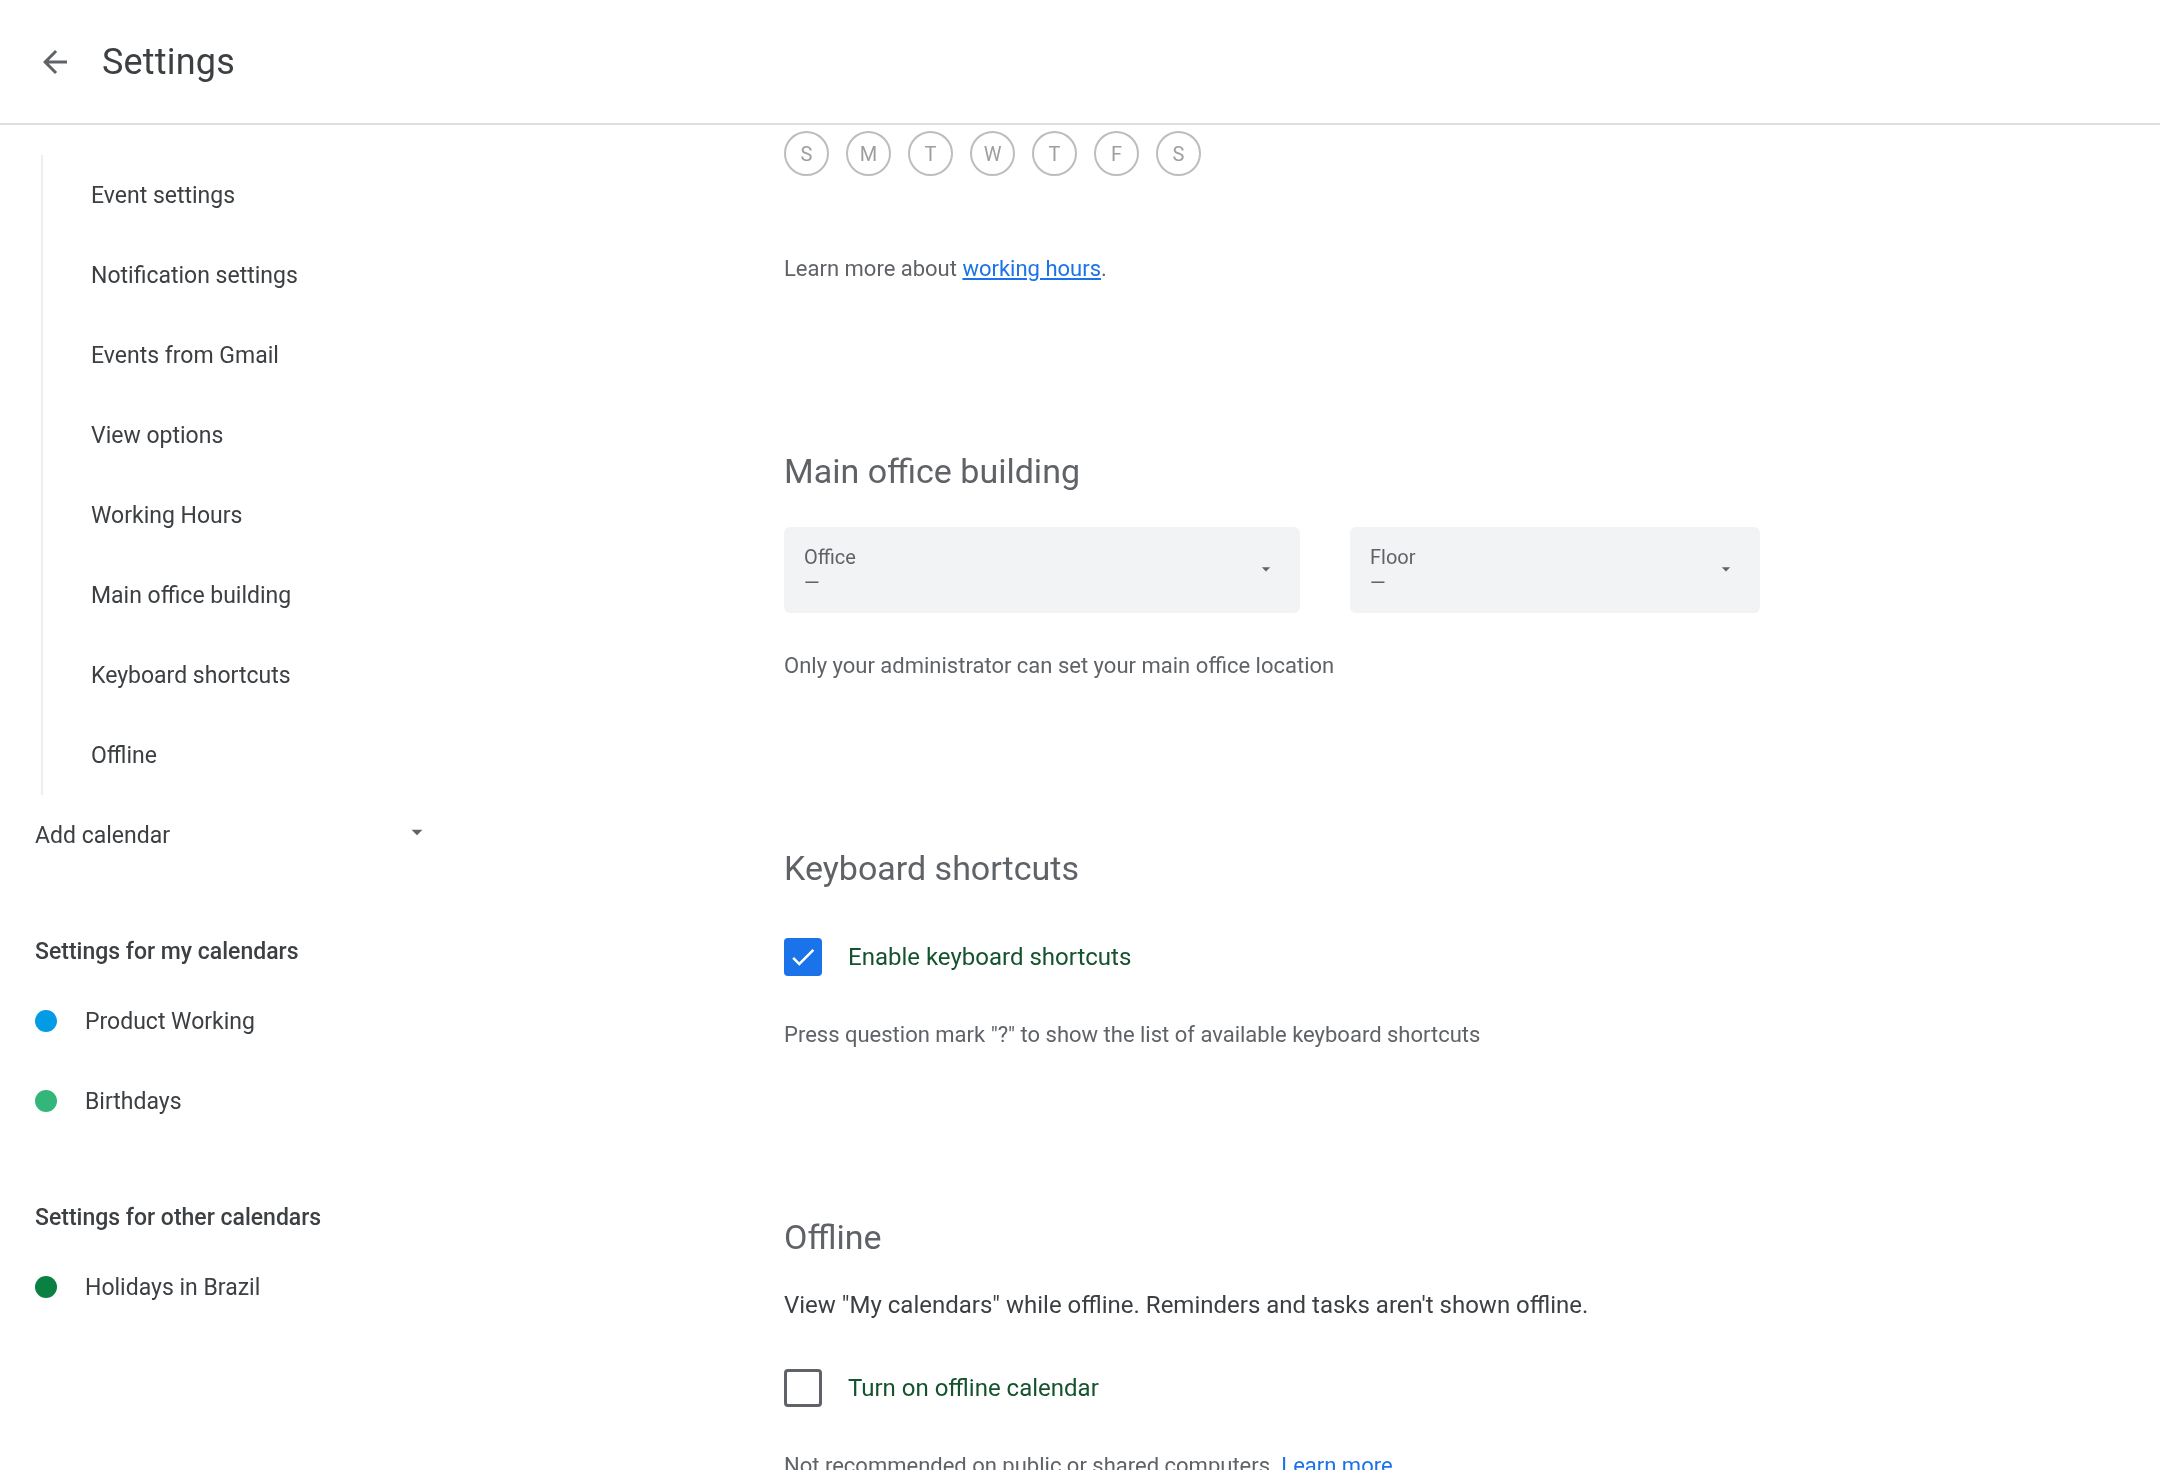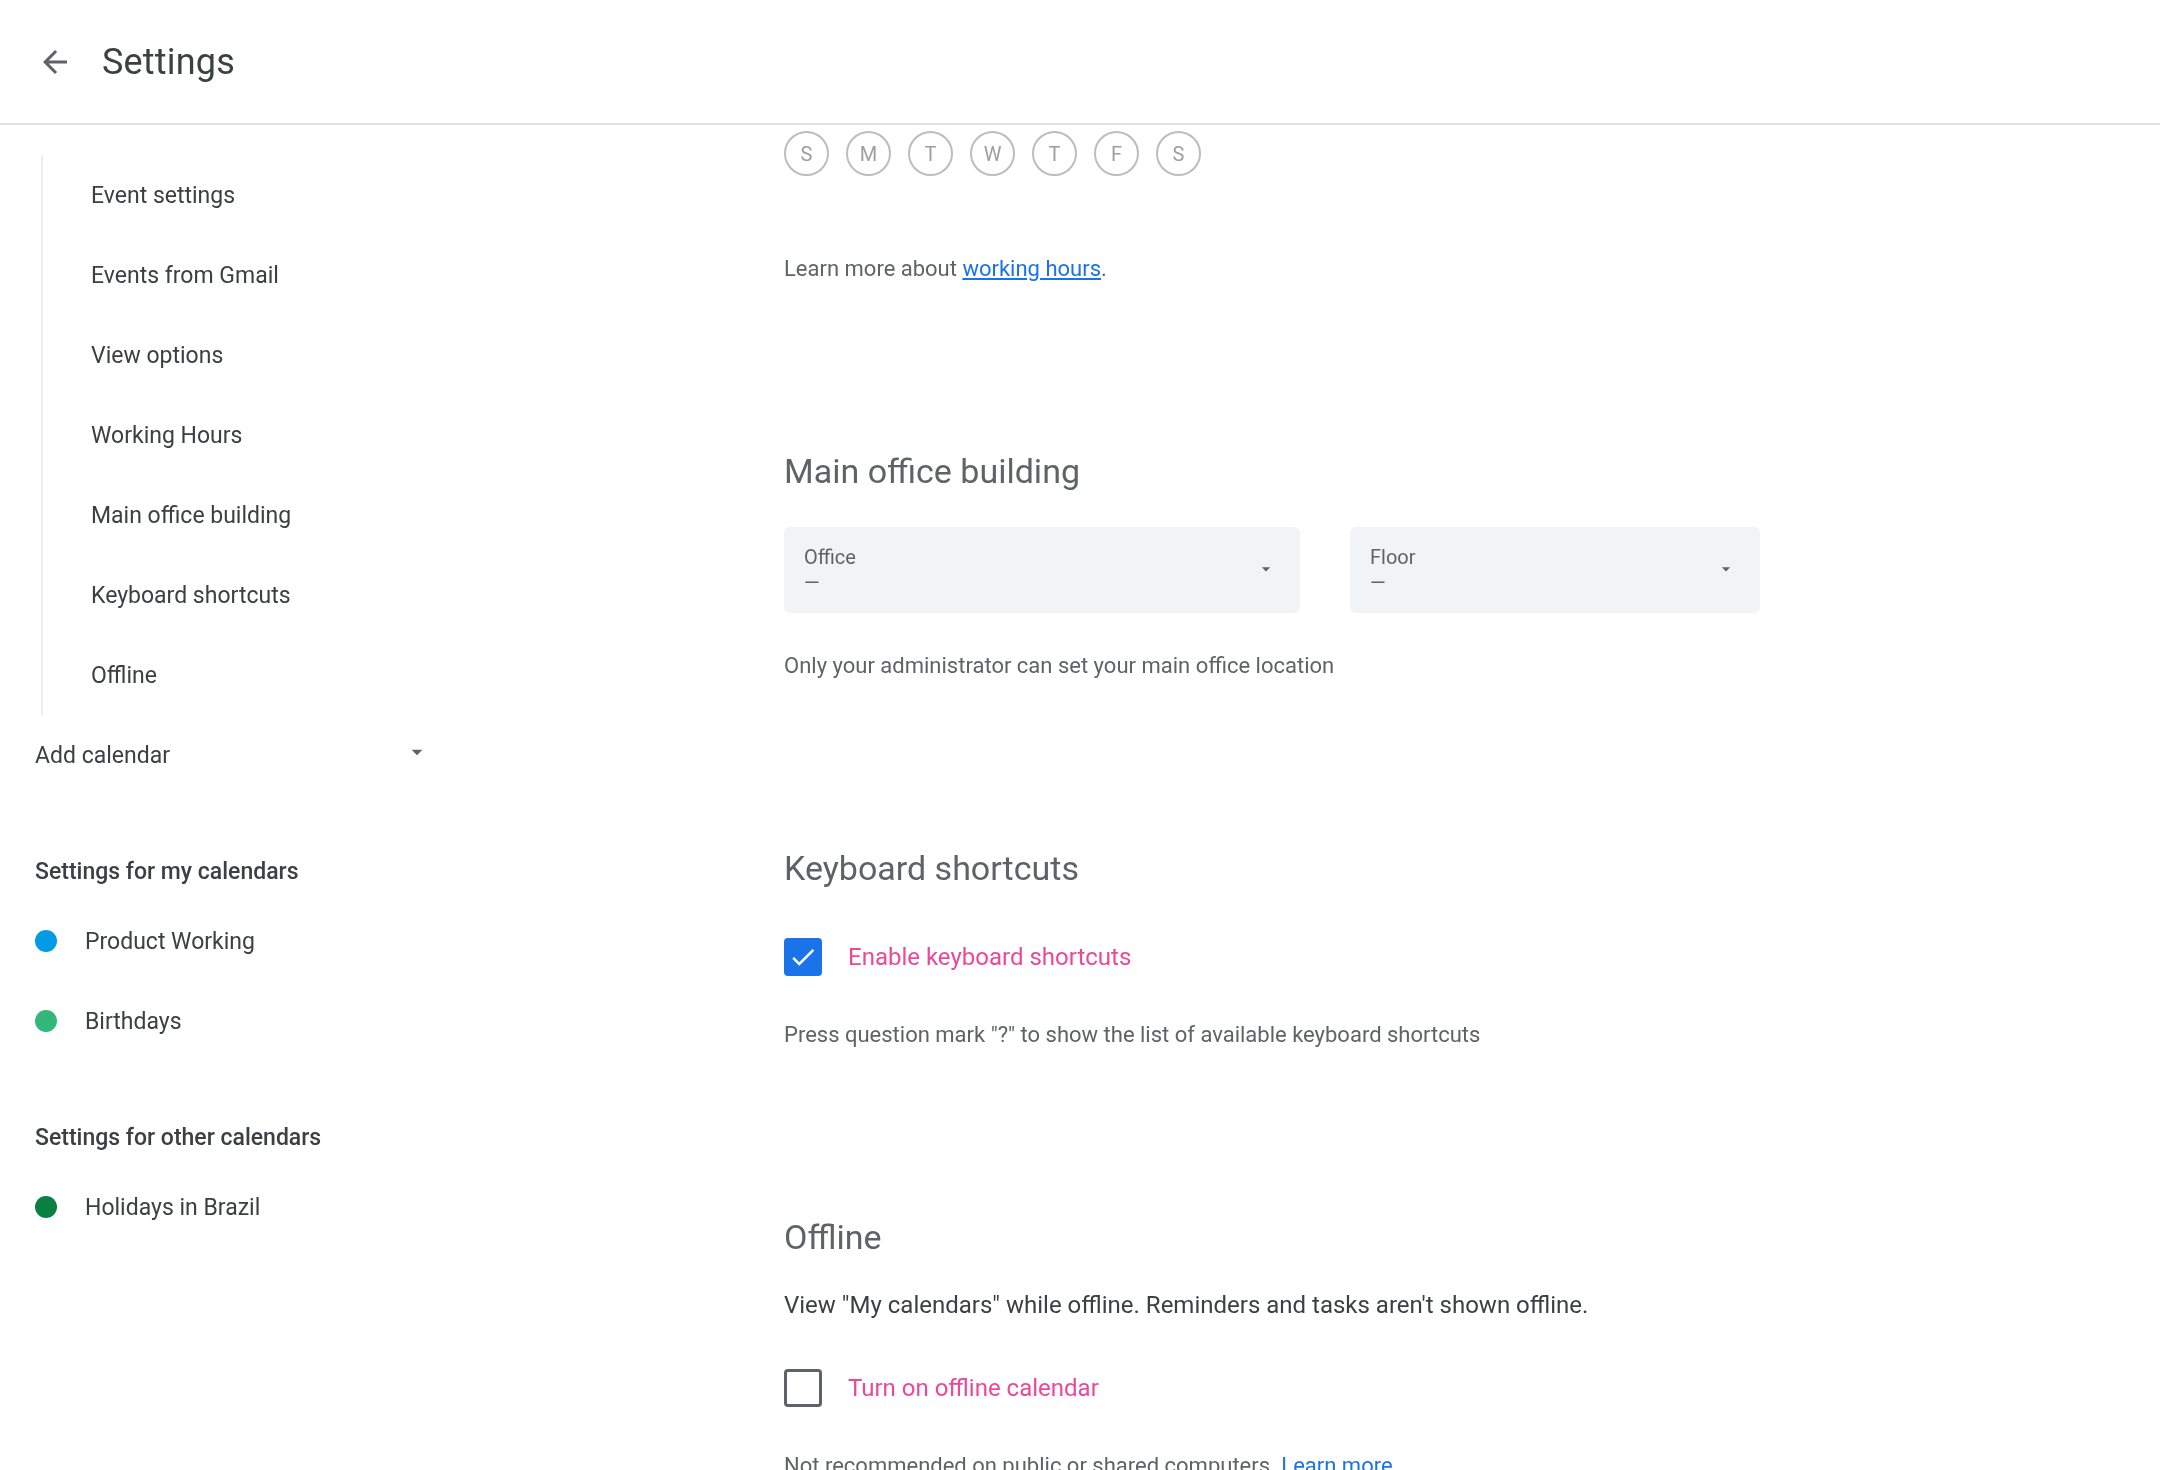--- a/index.html
+++ b/index.html
@@ -145,21 +145,21 @@
     cursor: pointer;
   }
   .chk {
     width: 38px; height: 38px; border-radius: 4px;
     display: flex; align-items: center; justify-content: center;
     margin-right: 26px;
   }
   .chk.checked { background: #1a73e8; }
   .chk.checked svg { width: 30px; height: 30px; fill: #fff; }
   .chk.unchecked { border: 3px solid #5f6368; background: #fff; }
-  .chk-label { font-size: 24px; color: #ec4899; }
+  .chk-label { font-size: 24px; color: #14532d; }
   .sub-help {
     font-size: 22px; color: #5f6368; margin-top: 46px;
   }
   .offline-sub {
     font-size: 24px; color: #3c4043; margin-top: 34px;
   }
 </style>
 </head>
 <body>
 
@@ -170,20 +170,21 @@
       </svg>
   </div>
   <div class="header-title">Settings</div>
   <div class="header-fade"></div>
 </div>
 
 <div class="body-wrap">
   <div class="sidebar">
     <div class="side-group">
       <div class="side-item">Event settings</div>
+      <div class="side-item">Notification settings</div>
       <div class="side-item">Events from Gmail</div>
       <div class="side-item">View options</div>
       <div class="side-item">Working Hours</div>
       <div class="side-item">Main office building</div>
       <div class="side-item">Keyboard shortcuts</div>
       <div class="side-item">Offline</div>
     </div>
 
     <div class="side-toplevel side-caret-item">
       <span>Add calendar</span>

